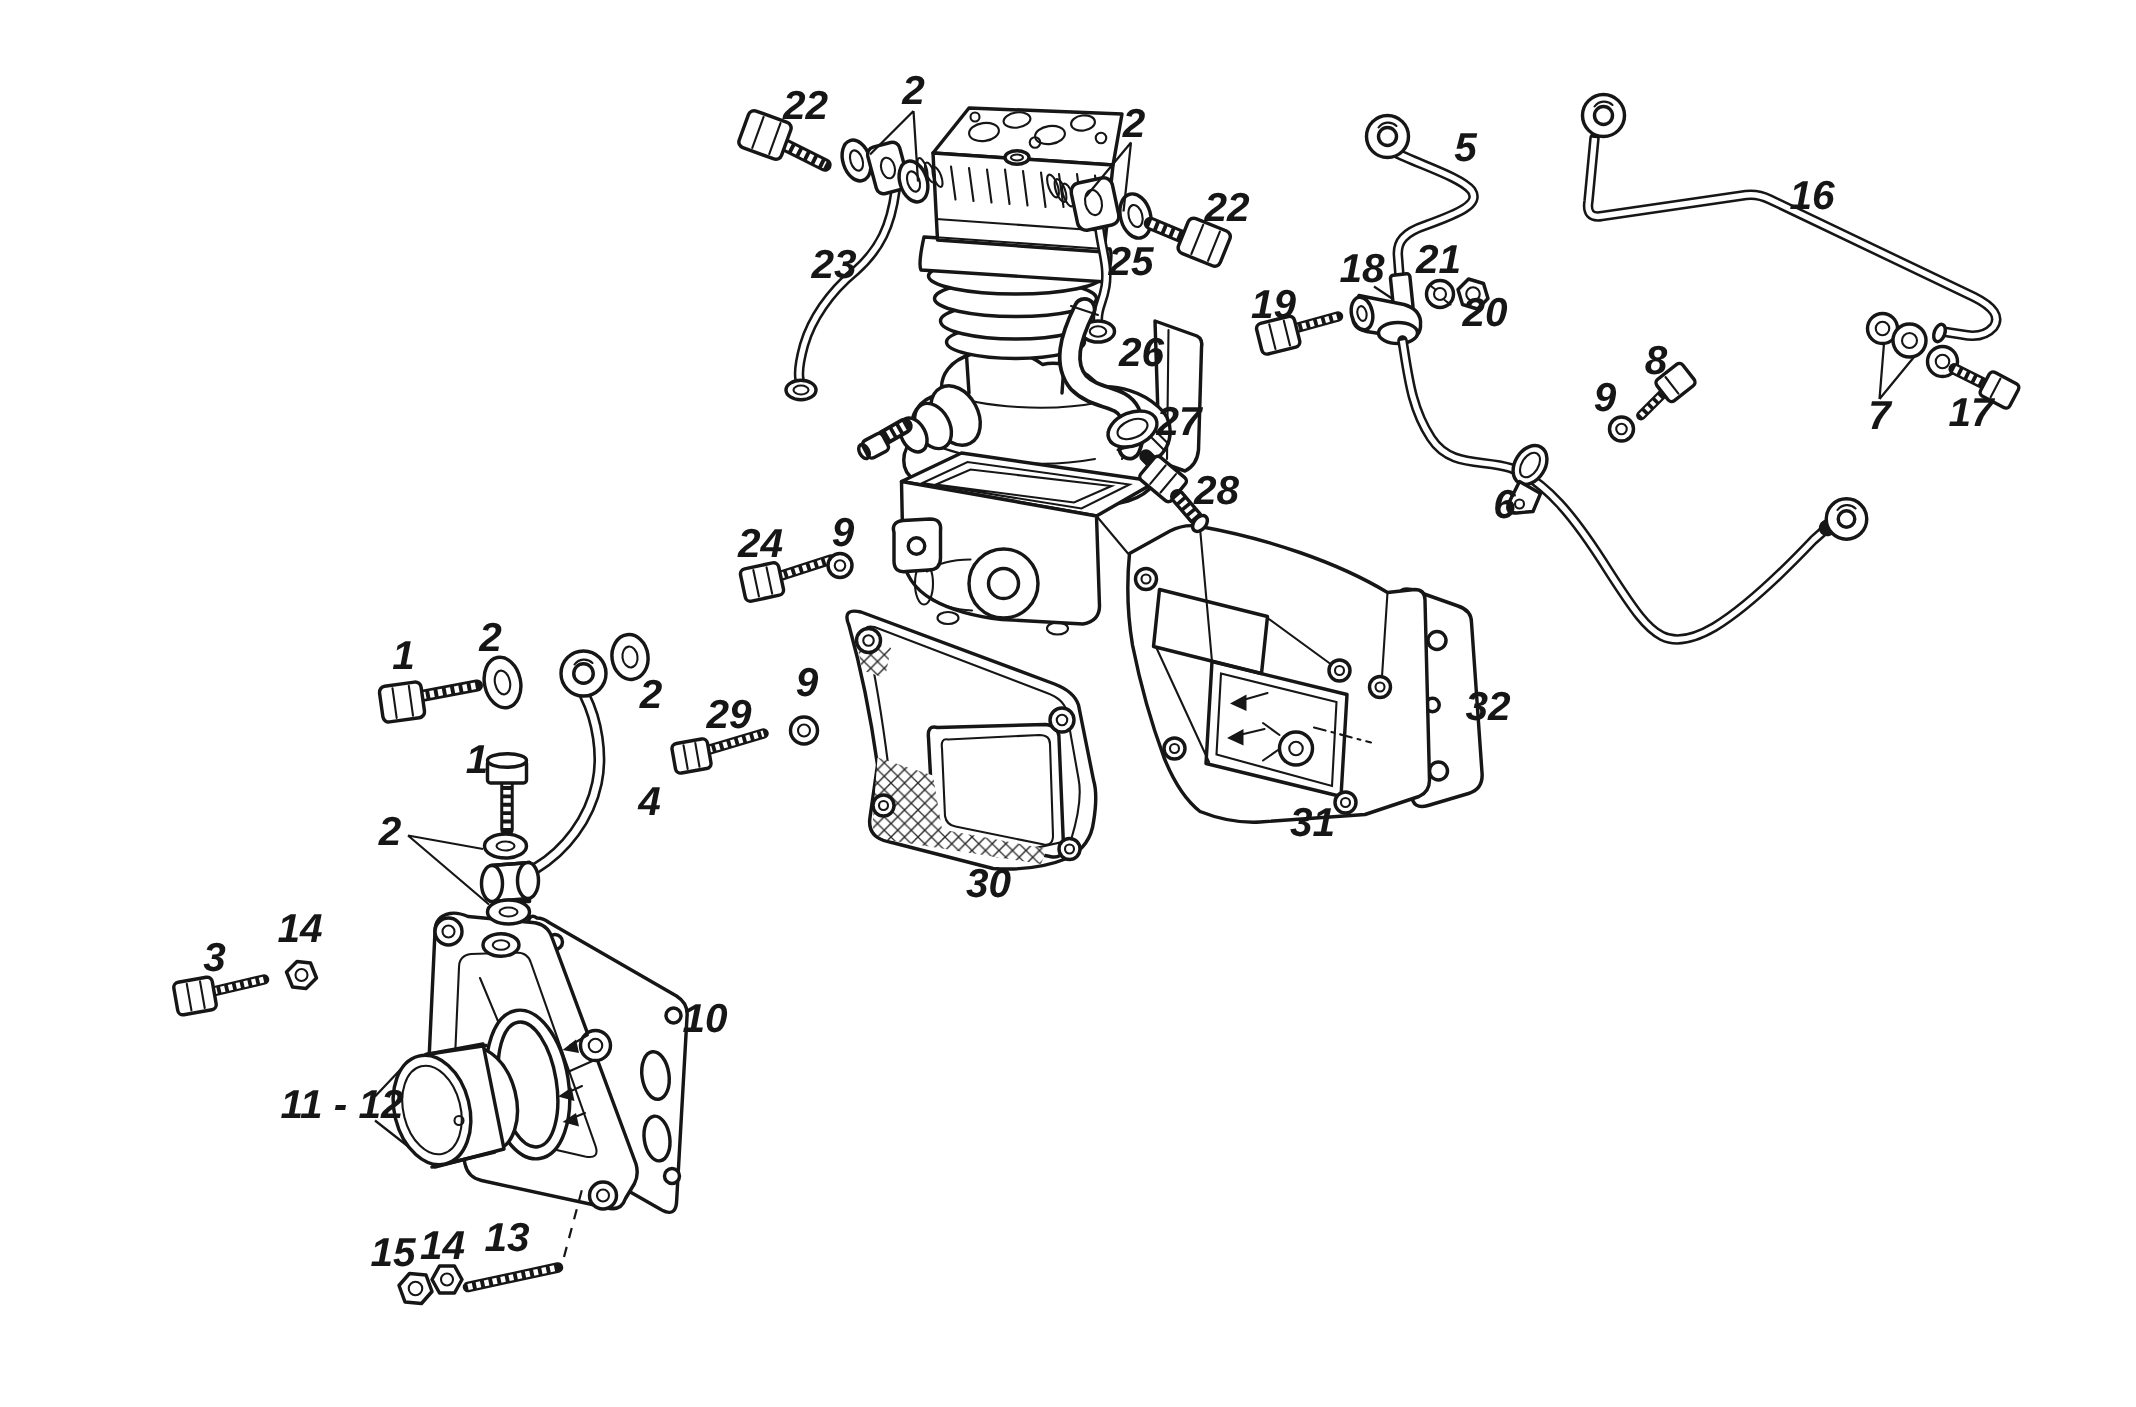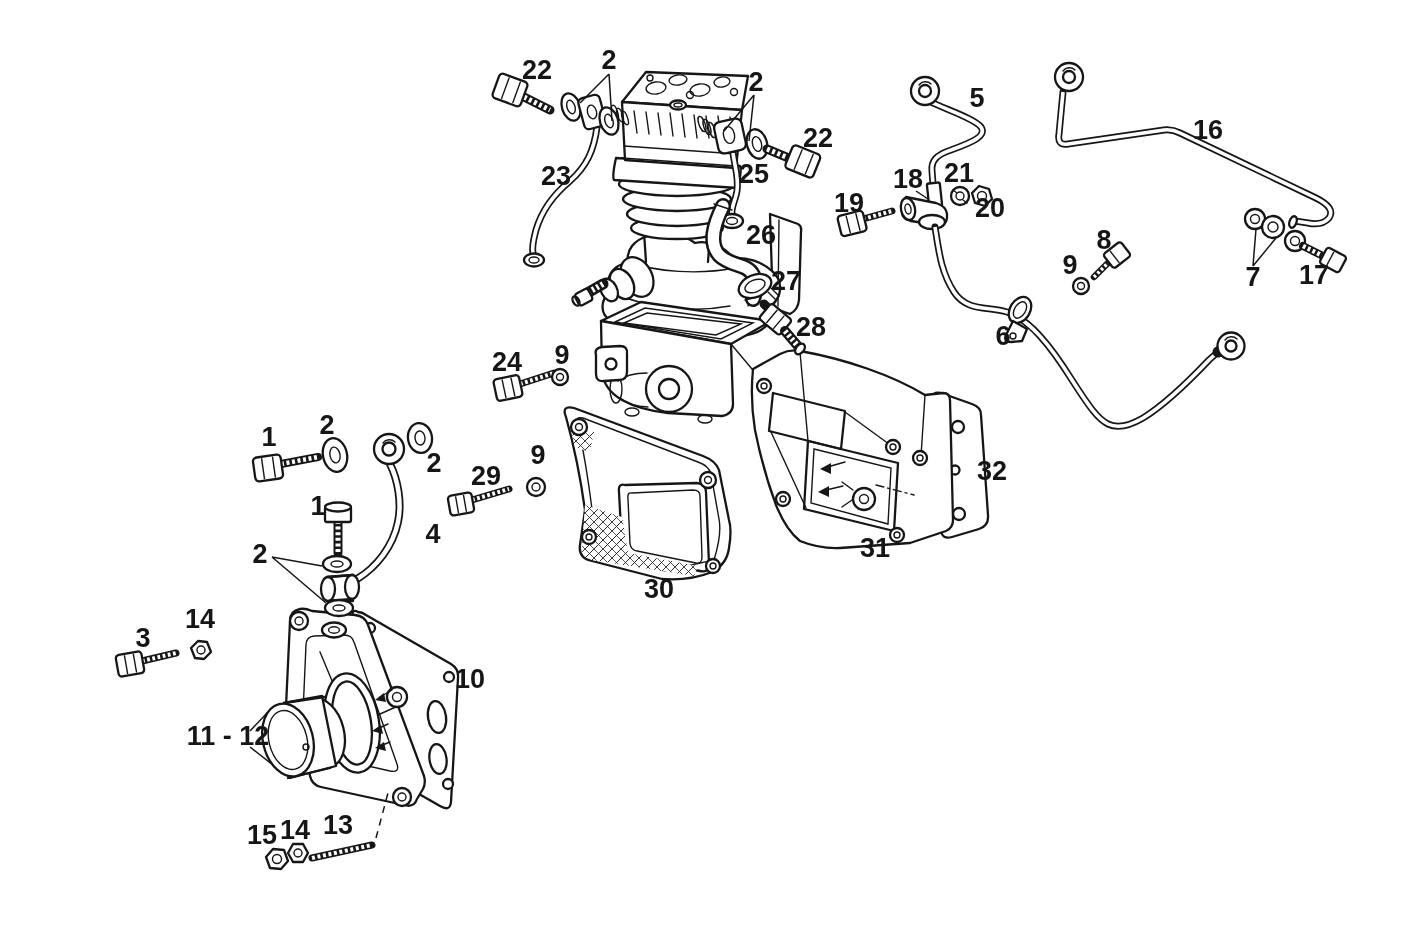--- a/index.html
+++ b/index.html
@@ -1,16 +1,16 @@
 <!DOCTYPE html>
 <html><head>
 <meta charset="utf-8">
 <style>
   html,body{margin:0;padding:0;background:#e8e8e8;}
-  .page{width:1424px;height:938px;background:#ffffff;position:relative;overflow:hidden;}
+  .page{width:1424px;height:938px;background:#ffffff;position:relative;overflow:hidden;font-style:italic;}
   svg{display:block;}
   svg text{font-family:"Liberation Sans",sans-serif;font-weight:700;font-size:27px;fill:#161616;}
   .ln{stroke:#161616;fill:none;stroke-width:2.3;stroke-linecap:round;stroke-linejoin:round;}
   .fw{stroke:#161616;fill:#ffffff;stroke-width:2.3;stroke-linecap:round;stroke-linejoin:round;}
   .thin{stroke:#161616;fill:none;stroke-width:1.4;stroke-linecap:round;}
   .leader{stroke:#161616;fill:none;stroke-width:1.5;}
 </style>
 </head>
 <body>
 

